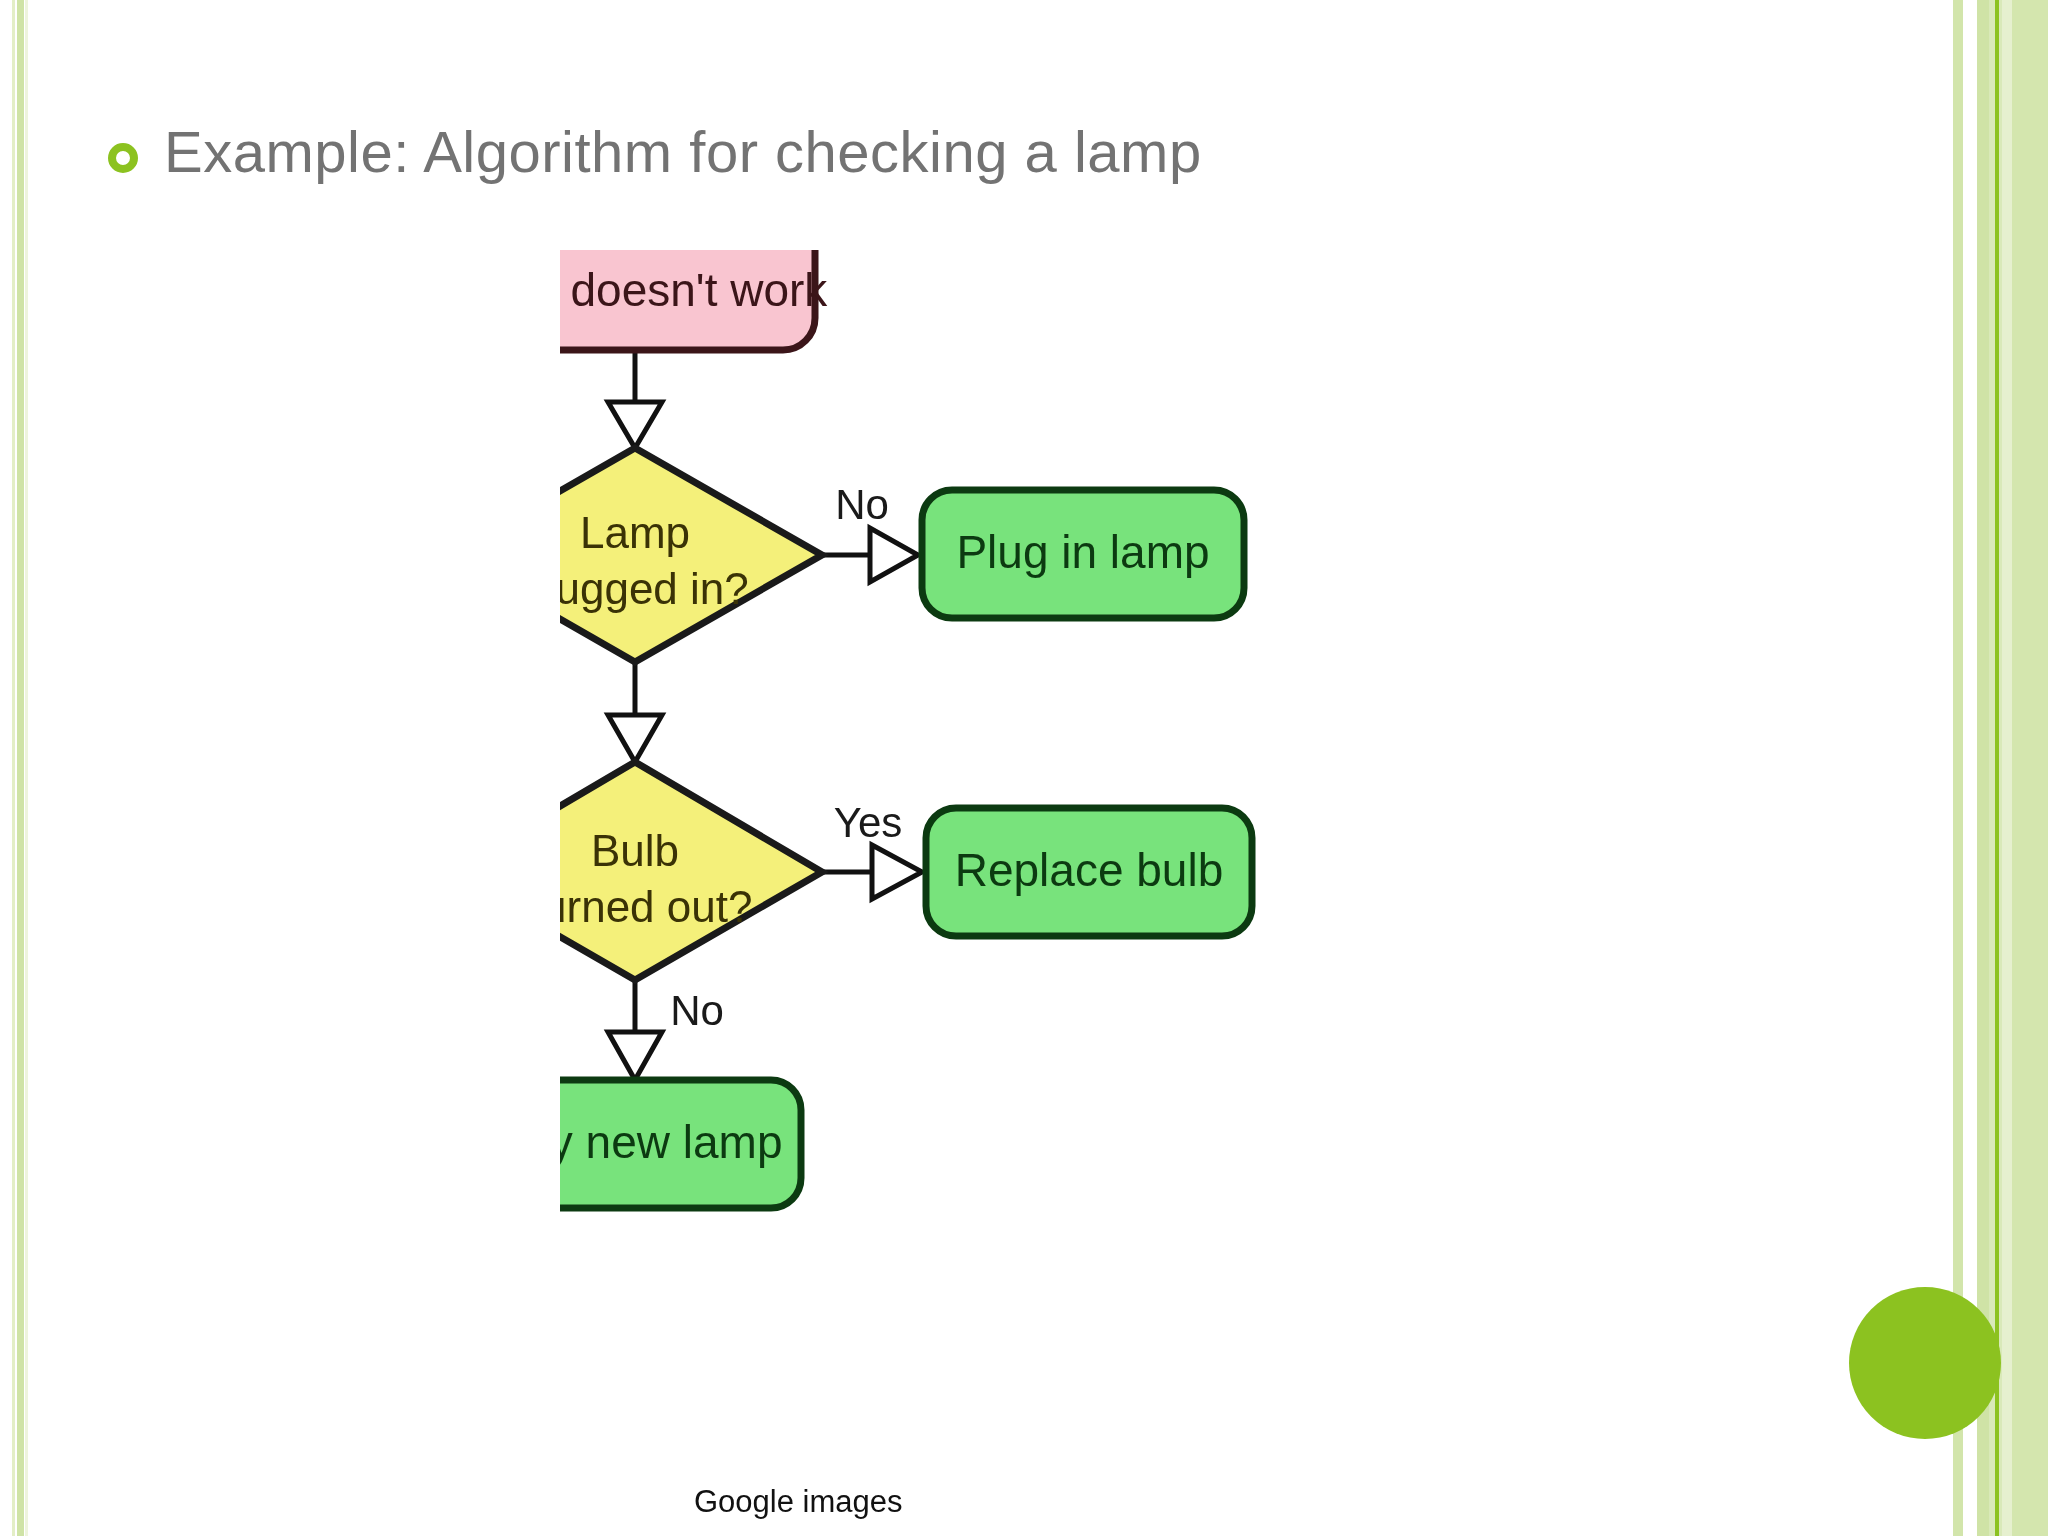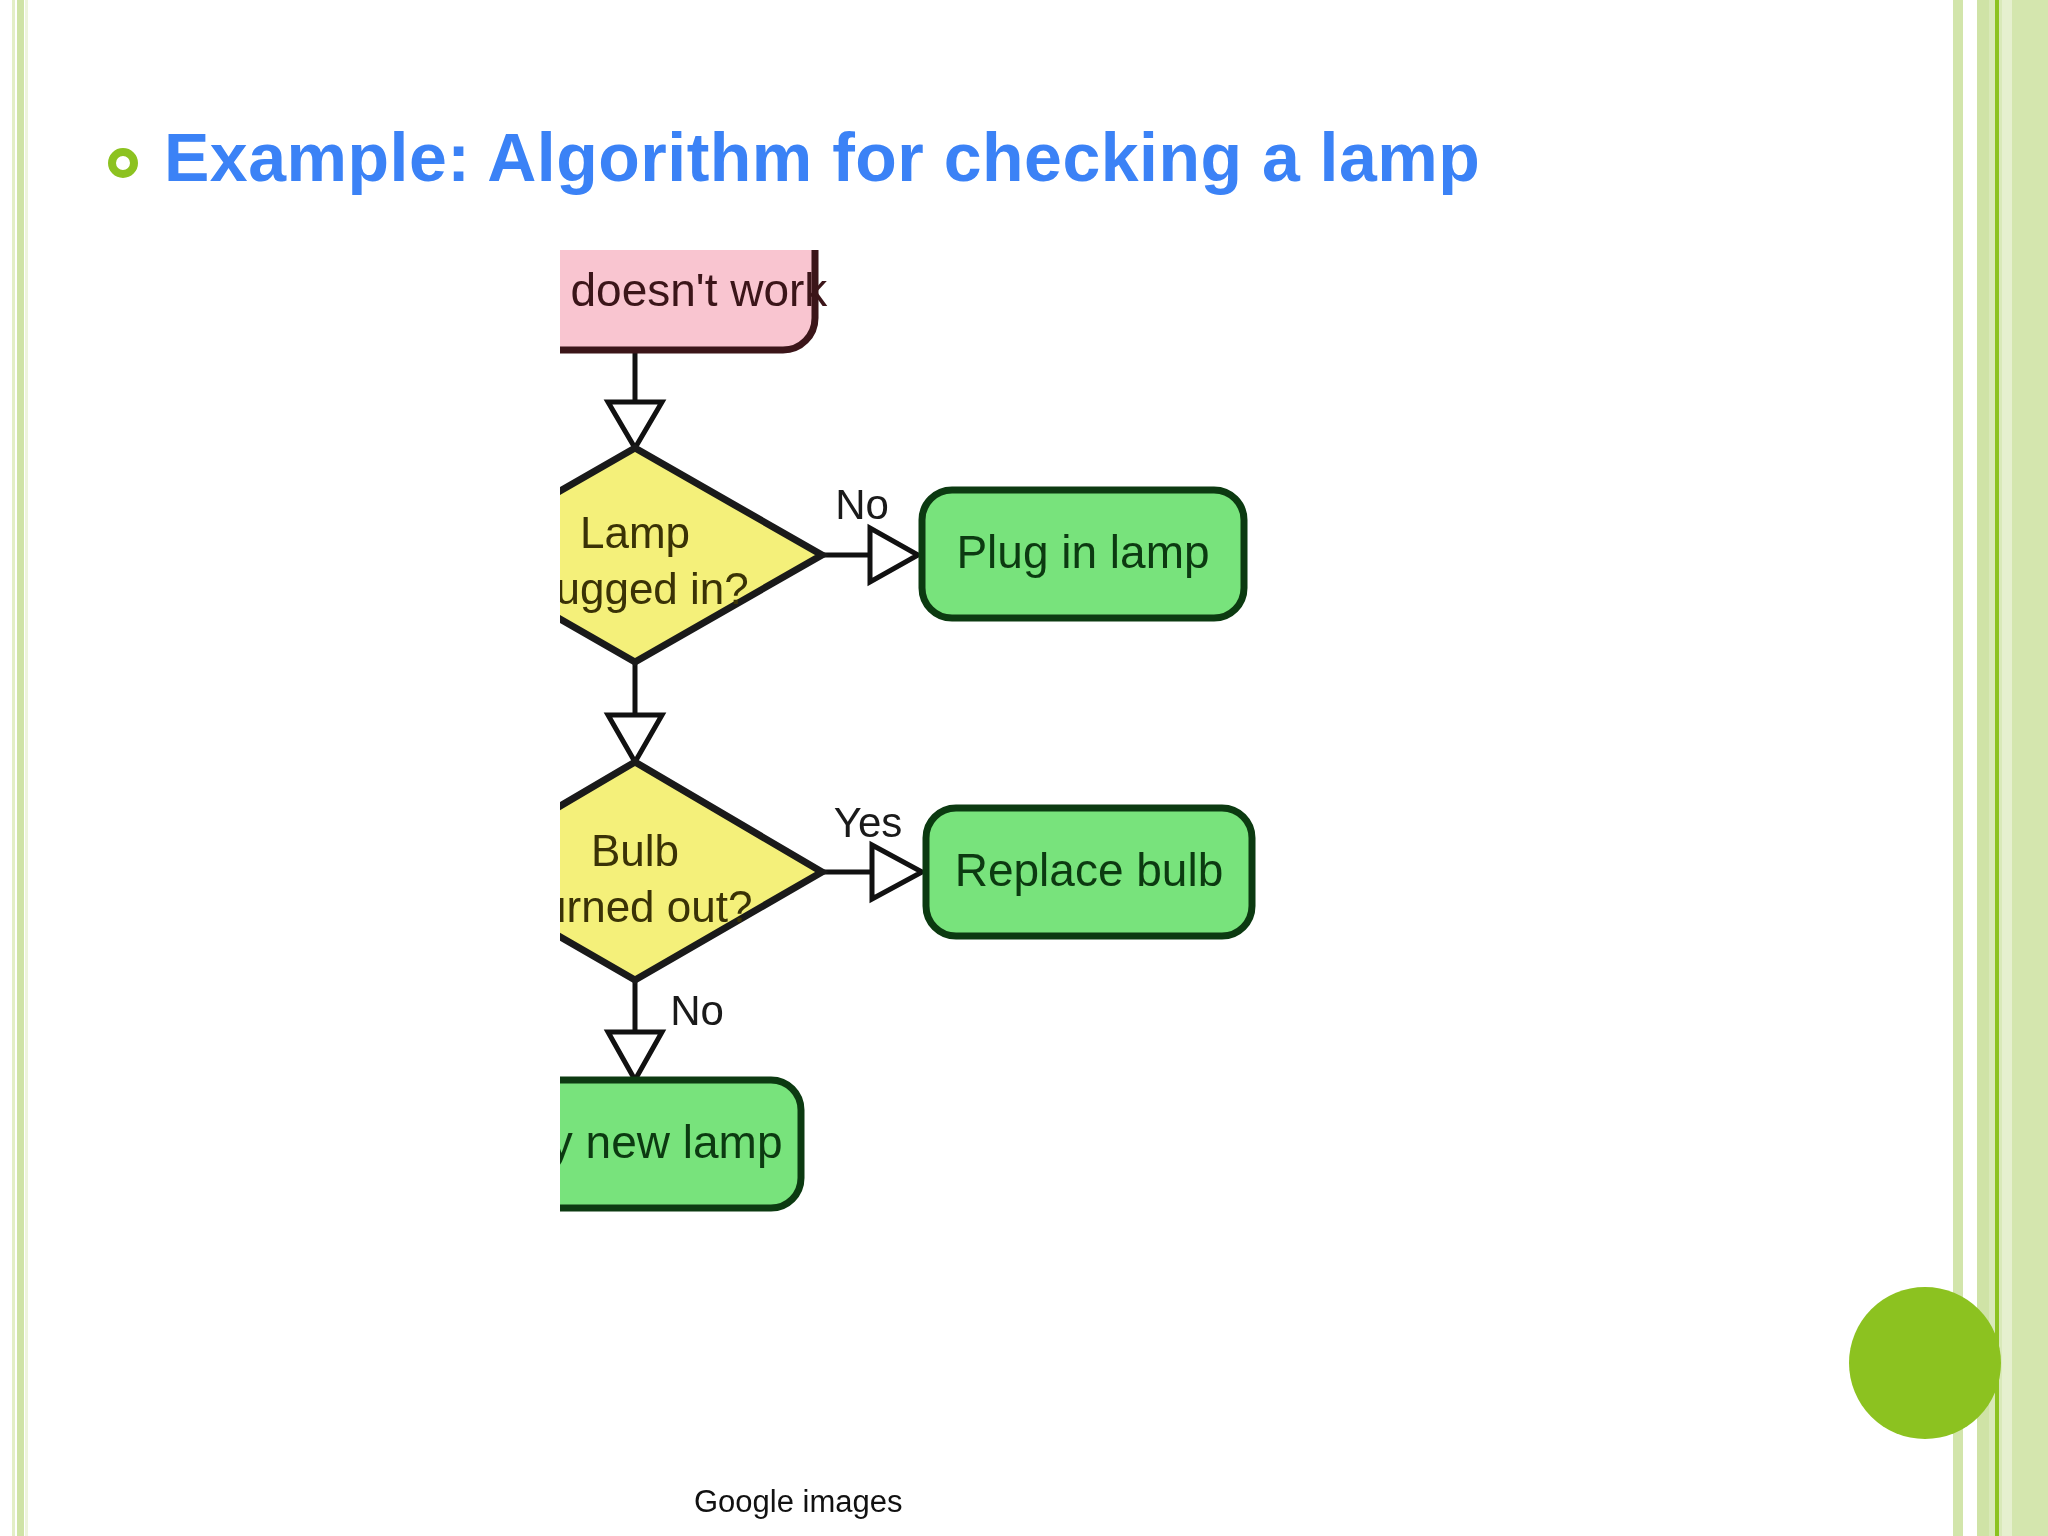--- a/index.html
+++ b/index.html
@@ -97,26 +97,25 @@
     width: 30px;
     height: 30px;
     border-radius: 50%;
     border: 8px solid #8cc220;
     box-sizing: border-box;
     margin-right: 26px;
     margin-top: 12px;
     flex: none;
   }
   .title-text {
-    font-size: 68px;
-    color: #3b82f6;
+    font-size: 58px;
+    color: #737373;
     letter-spacing: 0.5px;
     white-space: nowrap;
     font-family: "Liberation Sans", sans-serif;
-    font-weight: bold;
   }
 
   
   .flow {
     position: absolute;
     left: 560px;
     top: 250px;
     width: 960px;
     height: 1260px;
   }

